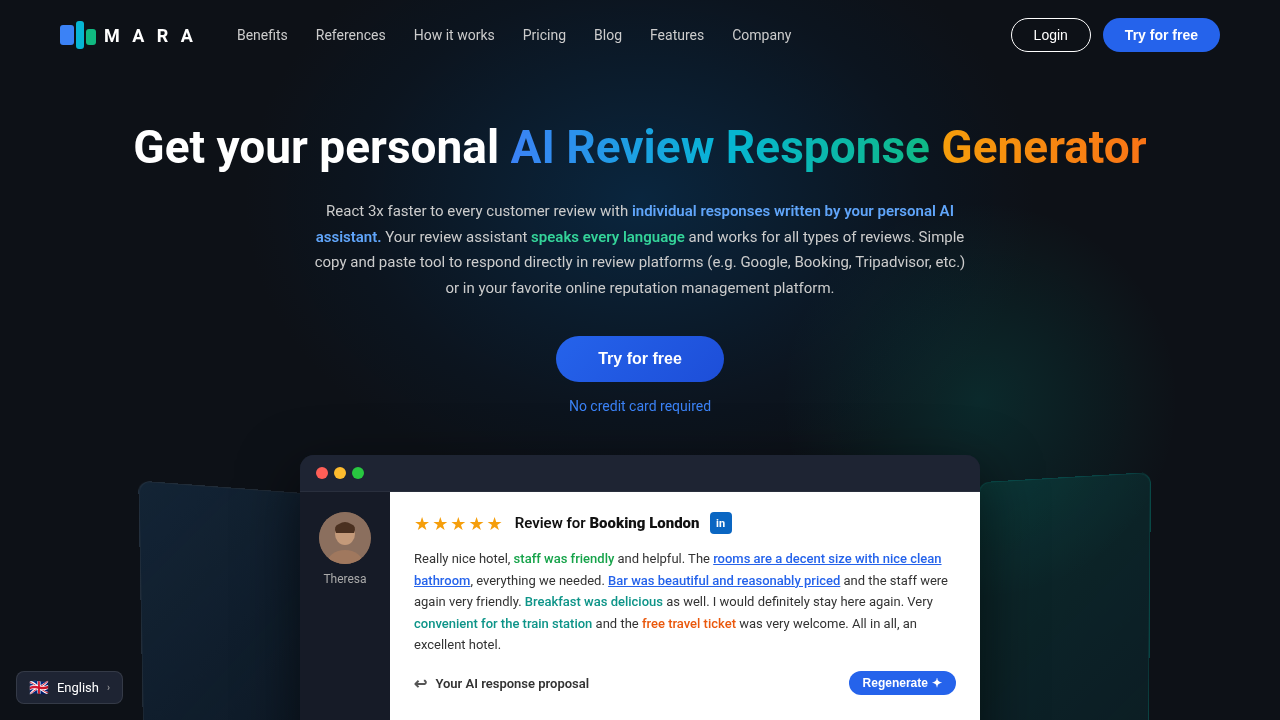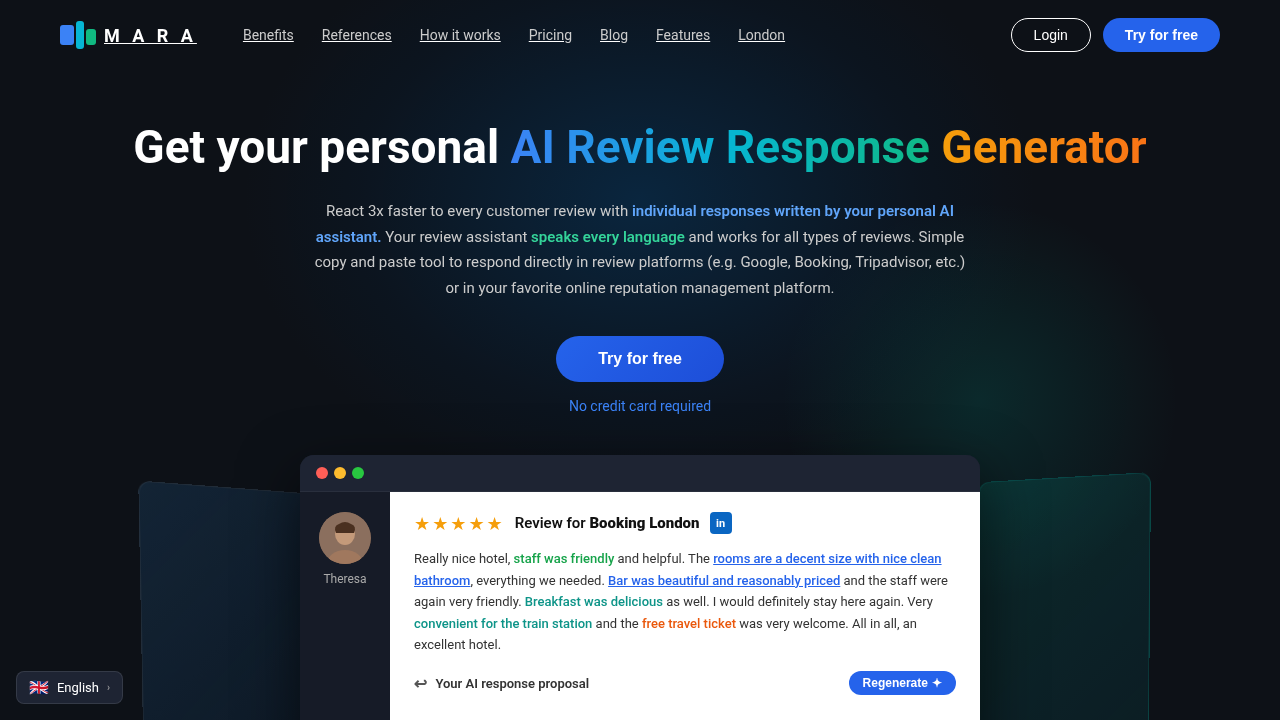--- a/index.html
+++ b/index.html
@@ -48,21 +48,20 @@
       align-items: center;
       justify-content: space-between;
       padding: 0 60px;
       height: 70px;
     }
 
     .nav-left {
       display: flex;
       align-items: center;
       gap: 40px;
-      text-decoration: underline;
     }
 
     .logo {
       display: flex;
       align-items: center;
       gap: 8px;
     }
 
     .logo-icon {
       width: 36px;
@@ -73,21 +72,20 @@
       font-size: 18px;
       font-weight: 700;
       letter-spacing: 4px;
       color: #fff;
     }
 
     .nav-links {
       display: flex;
       align-items: center;
       gap: 28px;
-      margin-left: 6px;
     }
 
     .nav-link {
       color: #ccc;
       font-size: 14px;
       font-weight: 400;
       cursor: pointer;
       text-decoration: none;
     }
 
@@ -429,21 +427,21 @@
       </svg>
       <span class="logo-text">M A R A</span>
     </div>
     <nav class="nav-links">
       <a class="nav-link">Benefits</a>
       <a class="nav-link">References</a>
       <a class="nav-link">How it works</a>
       <a class="nav-link">Pricing</a>
       <a class="nav-link">Blog</a>
       <a class="nav-link">Features</a>
-      <a class="nav-link">London</a>
+      <a class="nav-link">Company</a>
     </nav>
   </div>
   <div class="nav-right">
     <button class="btn-login">Login</button>
     <button class="btn-try">Try for free</button>
   </div>
 </nav>
 
 <section class="hero">
   <h1 class="hero-title">

